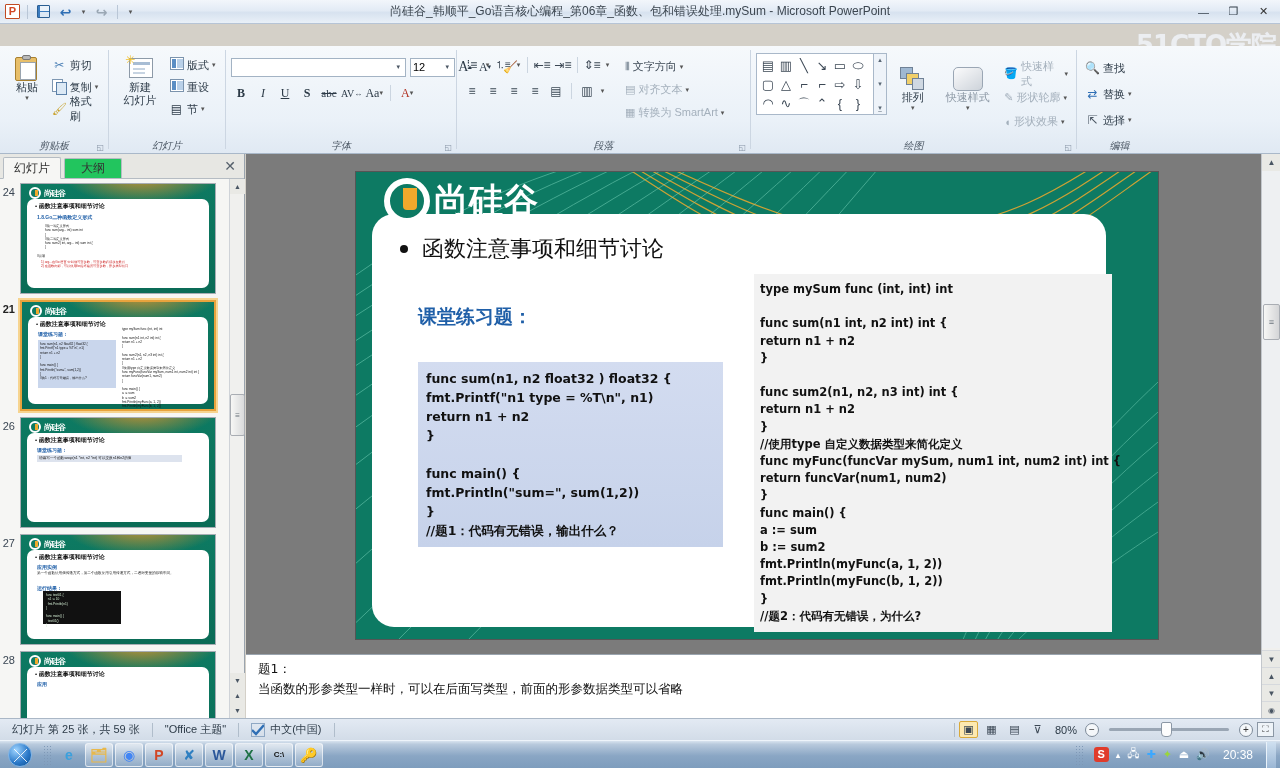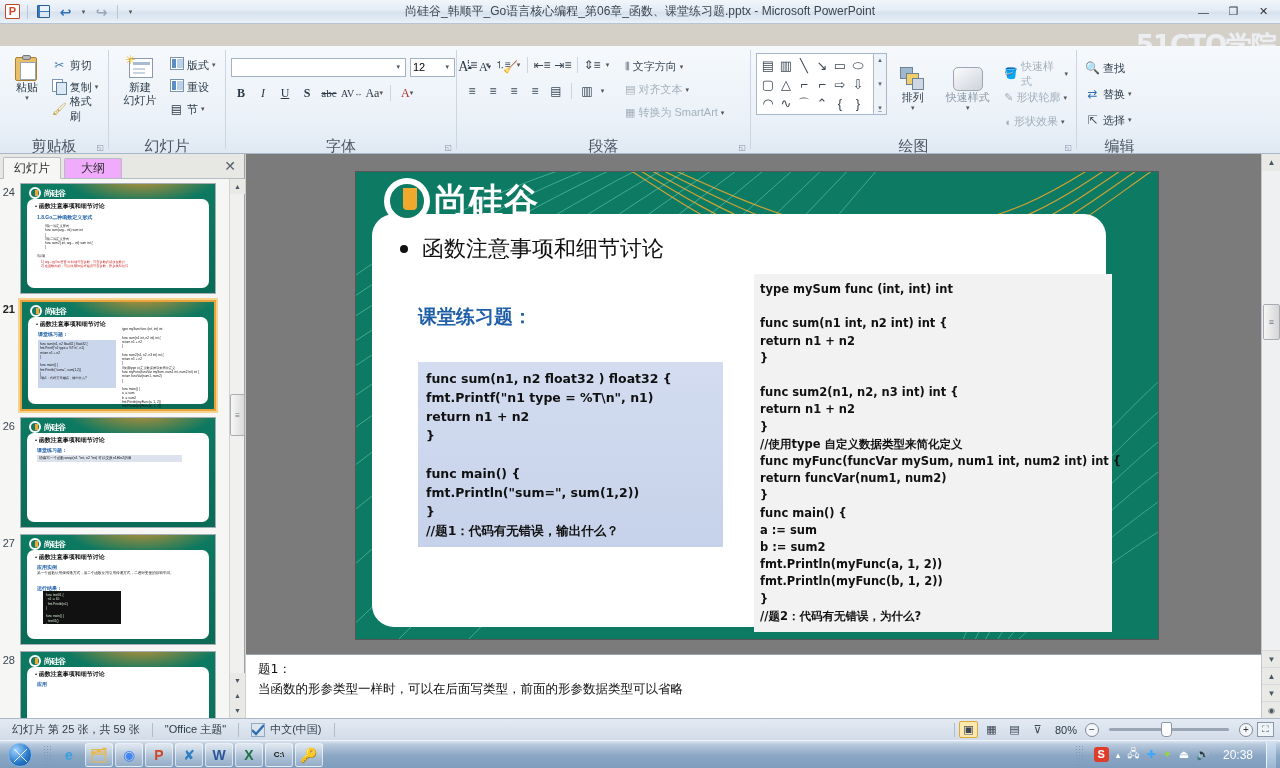--- a/index.html
+++ b/index.html
@@ -68,21 +68,21 @@
   
   .ribbon{
     position:absolute;left:0;top:46px;width:1280px;height:108px;
     background:linear-gradient(180deg,#f6f9fc 0%, #eaf1f8 70%, #e0e9f3 100%);
     border-bottom:1px solid #a9b8c9;
     display:flex;
   }
   .grp{position:relative;height:108px;padding:3px 5px 0 5px;display:flex;flex-direction:column;}
   .grp-body{flex:1;display:flex;align-items:flex-start;}
   .grp-label{
-    height:16px;text-align:center;font-size:15px;color:#4a5663;line-height:16px;position:relative;
+    height:16px;text-align:center;font-size:10px;color:#4a5663;line-height:16px;position:relative;font-style:italic;
   }
   .grp-div{width:1px;background:#ccd6e2;margin-top:4px;margin-bottom:4px;}
   .dlg{position:absolute;right:2px;bottom:1px;font-size:8px;color:#8795a5;}
 
   .bigbtn{display:flex;flex-direction:column;align-items:center;justify-content:flex-start;
           width:46px;padding-top:4px;font-size:11px;color:#2c3a47;cursor:pointer;}
   .bigbtn .lbl{line-height:13px;text-align:right;}
   .smallrow{display:flex;align-items:center;gap:3px;height:22px;padding:0 3px;font-size:11px;color:#2c3a47;cursor:pointer;}
   .smallrow .gl{width:15px;text-align:center;font-size:12px;}
 
@@ -143,21 +143,21 @@
   .ico-select{color:#4a5663;}
 
   
   .leftpanel{
     position:absolute;left:0;top:154px;width:245px;height:564px;background:#f0f0ee;
     border-right:1px solid #9aa4ae;
   }
   .panel-tabs{height:25px;background:#e7e7e3;display:flex;align-items:flex-end;position:relative;
               border-bottom:1px solid #b5bcc3;}
   .ptab{height:20px;min-width:58px;padding:0 10px;font-size:12px;color:#333;
-        display:flex;align-items:center;justify-content:center;background:#f0abfc;
+        display:flex;align-items:center;justify-content:center;background:#22c55e;
         border:1px solid #b5bcc3;border-bottom:none;margin-left:3px;border-radius:2px 2px 0 0;cursor:pointer;}
   .ptab.active{background:#f6f6f4;height:22px;border-bottom:1px solid #f6f6f4;margin-bottom:-1px;}
   .ptab-close{position:absolute;right:8px;top:4px;font-size:14px;color:#55606b;cursor:pointer;}
   .thumbs{position:absolute;left:0;top:25px;width:230px;bottom:0;overflow:hidden;background:#f6f6f4;padding-top:4px;}
   .thumb-row{display:flex;align-items:flex-start;margin-bottom:6px;}
   .thumb-num{width:20px;text-align:right;padding-right:5px;font-size:11px;color:#3b4754;line-height:14px;padding-top:2px;}
   .thumb-frame{width:196px;height:111px;border:1px solid #a7adb4;background:#fff;position:relative;overflow:hidden;}
   .thumb-row.sel .thumb-frame{border:2px solid #e8a33d;box-shadow:0 0 0 2px #f6d490;}
   .thumb-row.sel .thumb-num{color:#222;font-weight:bold;}
   
@@ -319,21 +319,21 @@
           <span class="tiny-caret">▾</span>
         </div>
       <div class="qat-btn">
           <span class="redo-ico">↪</span>
         </div>
       <div class="qat-sep"></div>
       <div class="qat-btn" style="width:11px">
           <span class="tiny-caret">▾</span>
         </div>
     </div>
-    <div class="title-text">尚硅谷_韩顺平_Go语言核心编程_第06章_函数、课堂练习题.pptx  -  Microsoft PowerPoint</div>
+    <div class="title-text">尚硅谷_韩顺平_Go语言核心编程_第06章_函数、包和错误处理.mySum  -  Microsoft PowerPoint</div>
     <div class="wincontrols">
       <div class="wc">—</div>
       <div class="wc">❐</div>
       <div class="wc close">✕</div>
     </div>
   </div>
 
 
   <div class="watermark">51CTO学院</div>
 

